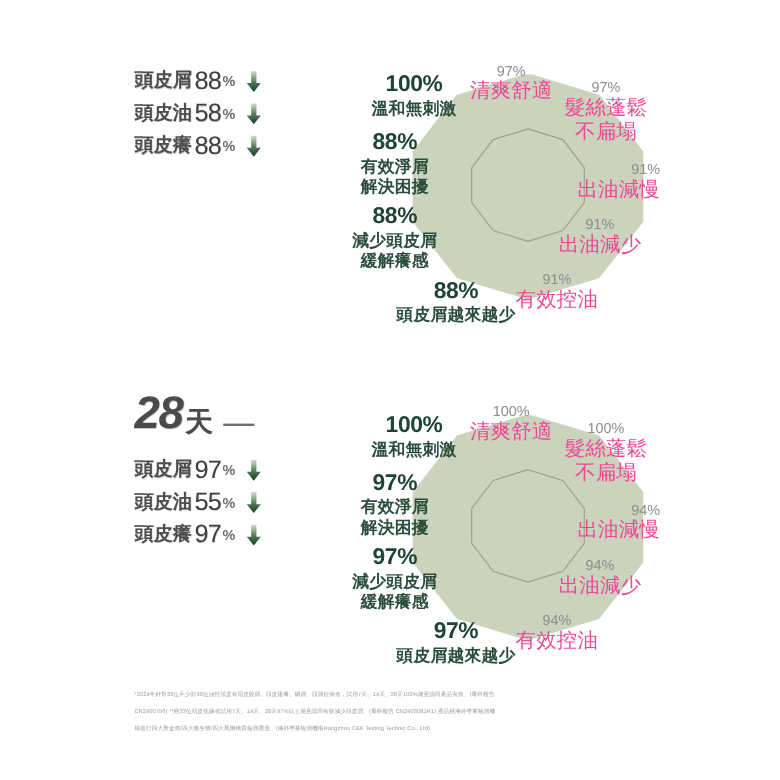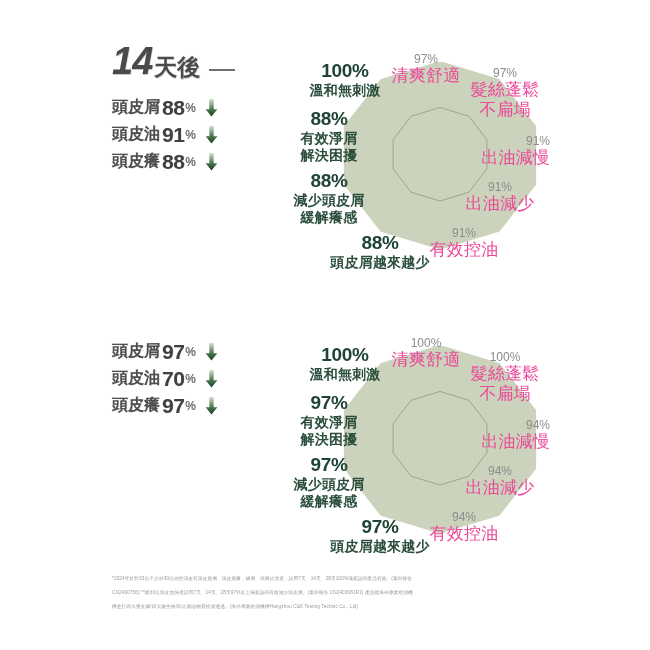--- a/index.html
+++ b/index.html
@@ -83,21 +83,21 @@
   }
   .stat-label {
     font-size: 16px;
     font-weight: bold;
     color: #4e4e4e;
     letter-spacing: 0px;
     text-shadow: 0.4px 0.4px 0 #cacaca;
   }
   .stat-value {
     font-size: 21px;
-    font-weight: bold;
+    font-weight: normal;
     color: #414141;
     margin-left: 2px;
     letter-spacing: -0.5px;
     text-shadow: 0.4px 0.4px 0 #cacaca;
   }
   .stat-pct {
     font-size: 12px;
     font-weight: bold;
     color: #6d6d6d;
     margin-left: 1px;
@@ -180,25 +180,20 @@
   }
 </style>
 </head>
 <body>
 
 <div class="infographic">
 
   <div class="section section-14">
 
     <div class="left-panel">
-      <div class="period-title">
-        <span class="period-num">14</span>
-        <span class="period-unit">天後</span>
-        <span class="period-dash"></span>
-      </div>
 
       <div class="stat-list">
         <div class="stat-row">
           <span class="stat-label">頭皮屑</span>
           <span class="stat-value">88</span>
           <span class="stat-pct">%</span>
           <span class="arrow-down">
             <svg width="13" height="18" viewBox="0 0 13 18">
               <defs>
                 <linearGradient id="ag1" x1="0" y1="0" x2="0" y2="1">
@@ -206,21 +201,21 @@
                   <stop offset="55%" stop-color="#4f7a52"></stop>
                   <stop offset="100%" stop-color="#17401f"></stop>
                 </linearGradient>
               </defs>
               <path d="M4.3 0 H8.7 V10.2 H12.4 L6.5 17.6 L0.6 10.2 H4.3 Z" fill="url(#ag1)"></path>
             </svg>
           </span>
         </div>
         <div class="stat-row">
           <span class="stat-label">頭皮油</span>
-          <span class="stat-value">91</span>
+          <span class="stat-value">58</span>
           <span class="stat-pct">%</span>
           <span class="arrow-down">
             <svg width="13" height="18" viewBox="0 0 13 18">
               <path d="M4.3 0 H8.7 V10.2 H12.4 L6.5 17.6 L0.6 10.2 H4.3 Z" fill="url(#ag1)"></path>
             </svg>
           </span>
         </div>
         <div class="stat-row">
           <span class="stat-label">頭皮癢</span>
           <span class="stat-value">88</span>
@@ -279,35 +274,40 @@
       <div class="radar-label lbl-gray ta-c" style="left:132px; top:182px; width:84px;">
         <span class="pct">91%</span>
         <span class="name">有效控油</span>
       </div>
     </div>
   </div>
 
   <div class="section section-28">
 
     <div class="left-panel">
+      <div class="period-title">
+        <span class="period-num">28</span>
+        <span class="period-unit">天</span>
+        <span class="period-dash"></span>
+      </div>
 
       <div class="stat-list">
         <div class="stat-row">
           <span class="stat-label">頭皮屑</span>
           <span class="stat-value">97</span>
           <span class="stat-pct">%</span>
           <span class="arrow-down">
             <svg width="13" height="18" viewBox="0 0 13 18">
               <path d="M4.3 0 H8.7 V10.2 H12.4 L6.5 17.6 L0.6 10.2 H4.3 Z" fill="url(#ag1)"></path>
             </svg>
           </span>
         </div>
         <div class="stat-row">
           <span class="stat-label">頭皮油</span>
-          <span class="stat-value">70</span>
+          <span class="stat-value">55</span>
           <span class="stat-pct">%</span>
           <span class="arrow-down">
             <svg width="13" height="18" viewBox="0 0 13 18">
               <path d="M4.3 0 H8.7 V10.2 H12.4 L6.5 17.6 L0.6 10.2 H4.3 Z" fill="url(#ag1)"></path>
             </svg>
           </span>
         </div>
         <div class="stat-row">
           <span class="stat-label">頭皮癢</span>
           <span class="stat-value">97</span>

